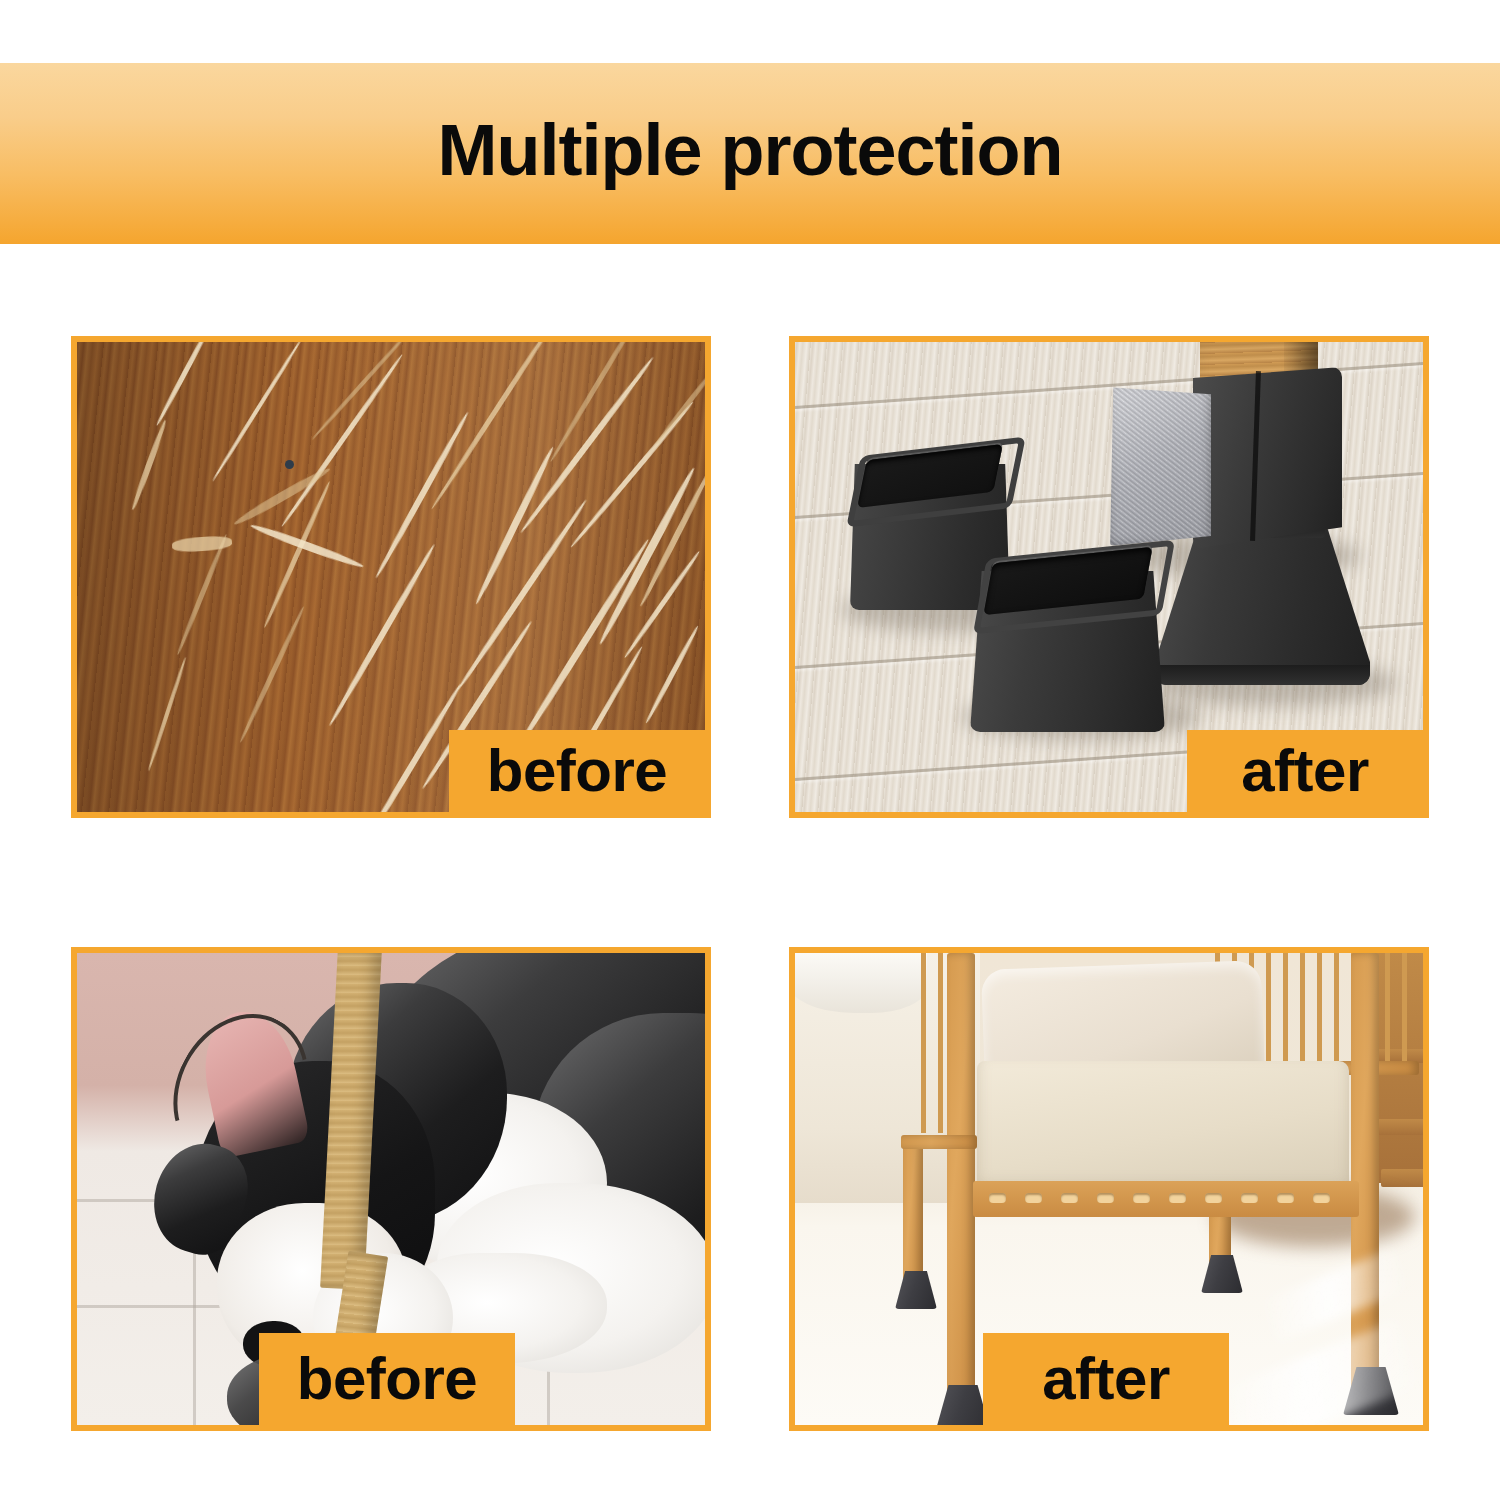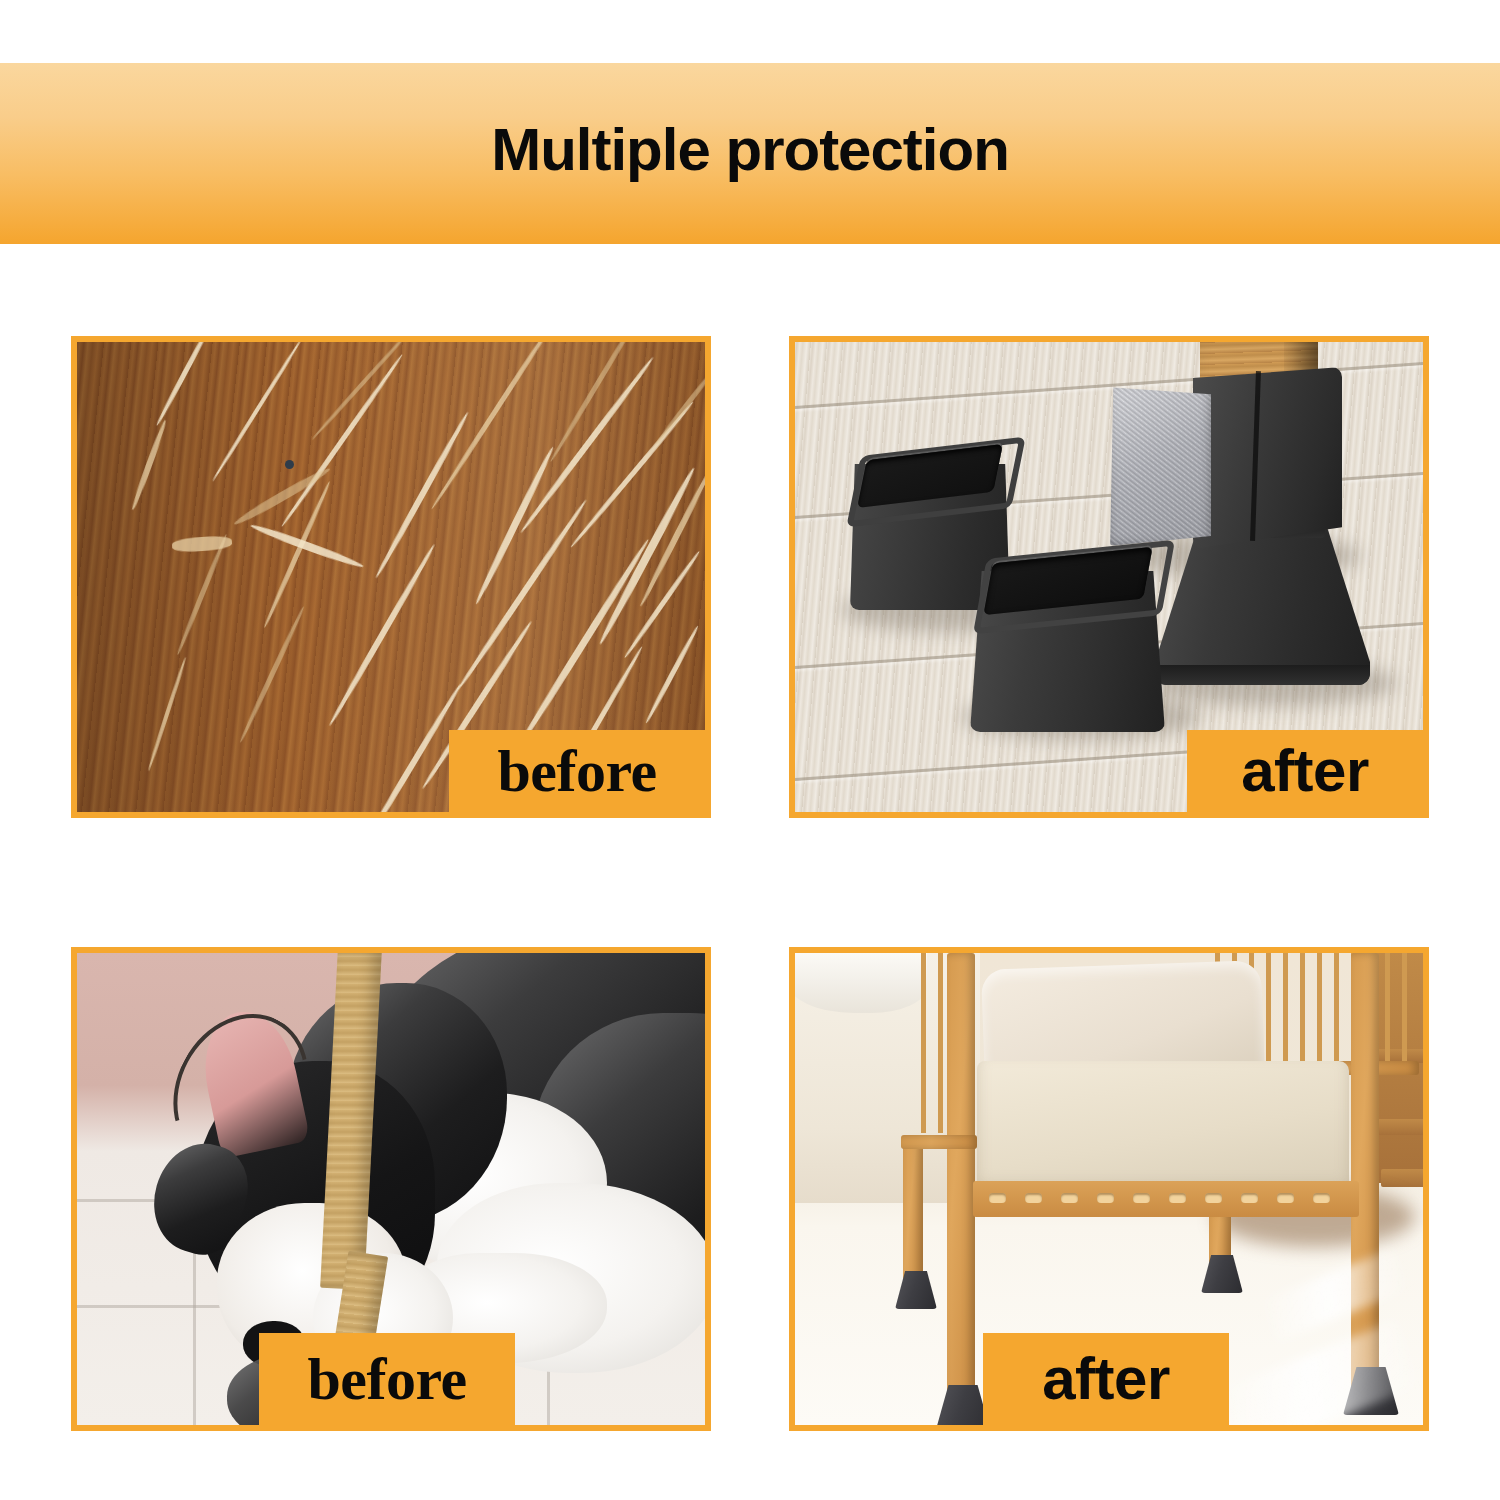--- a/index.html
+++ b/index.html
@@ -12,21 +12,21 @@
   }
 
   
   .banner{
     position:absolute;
     left:0;top:63px;width:1500px;height:181px;
     background:linear-gradient(180deg,#fad79e 0%,#f9cd8a 30%,#f8bd63 62%,#f5a52e 100%);
     display:flex;align-items:center;justify-content:center;
   }
   .banner-title{
-    font-size:60px;
+    font-size:72px;
     font-weight:bold;
     color:#0a0a0a;
     letter-spacing:-1px;
     line-height:1;
     transform:translateY(-4px);
     white-space:nowrap;
   }
 
   
   .grid{position:absolute;left:0;top:0;width:1500px;height:1500px;}
@@ -50,21 +50,21 @@
     bottom:0;
     background:#f5a72f;
     color:#0a0a0a;
     font-size:60px;
     font-weight:bold;
     line-height:1;
     display:flex;align-items:center;justify-content:center;
     letter-spacing:-0.5px;
     z-index:5;
   }
-  .badge-before{right:0;width:256px;height:82px;font-family:Liberation Serif, serif;}
+  .badge-before{right:0;width:256px;height:82px;}
   .badge-after{right:0;width:236px;height:82px;}
   .p-bl .badge-before{right:190px;width:256px;height:92px;}
   .p-br .badge-after{right:194px;width:246px;height:92px;}
 
   
   .wood-floor{
     position:absolute;inset:0;
     background:
       linear-gradient(92deg, rgba(0,0,0,.22) 0%, rgba(0,0,0,0) 35%, rgba(255,235,190,.10) 72%, rgba(0,0,0,.12) 100%),
       repeating-linear-gradient(96deg,

